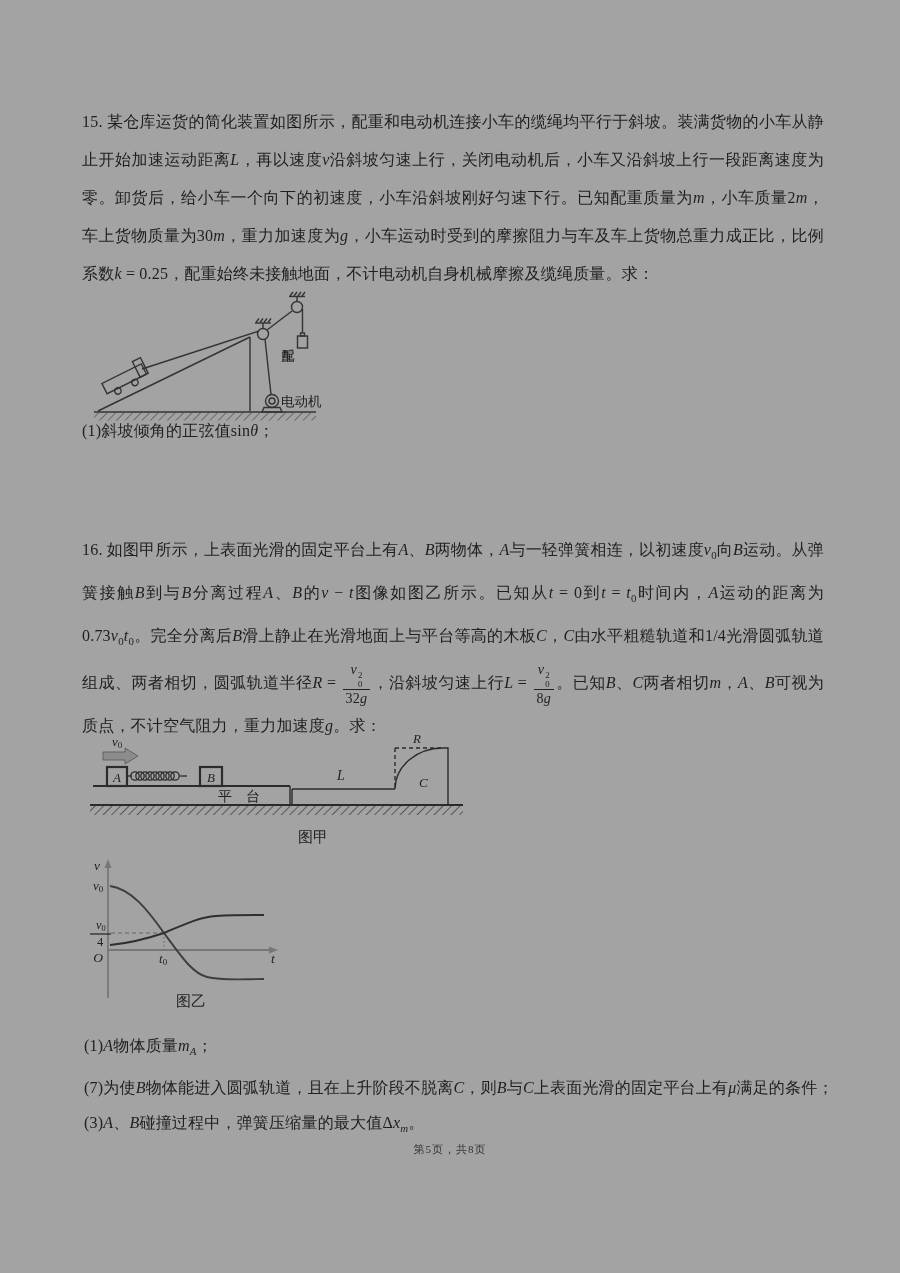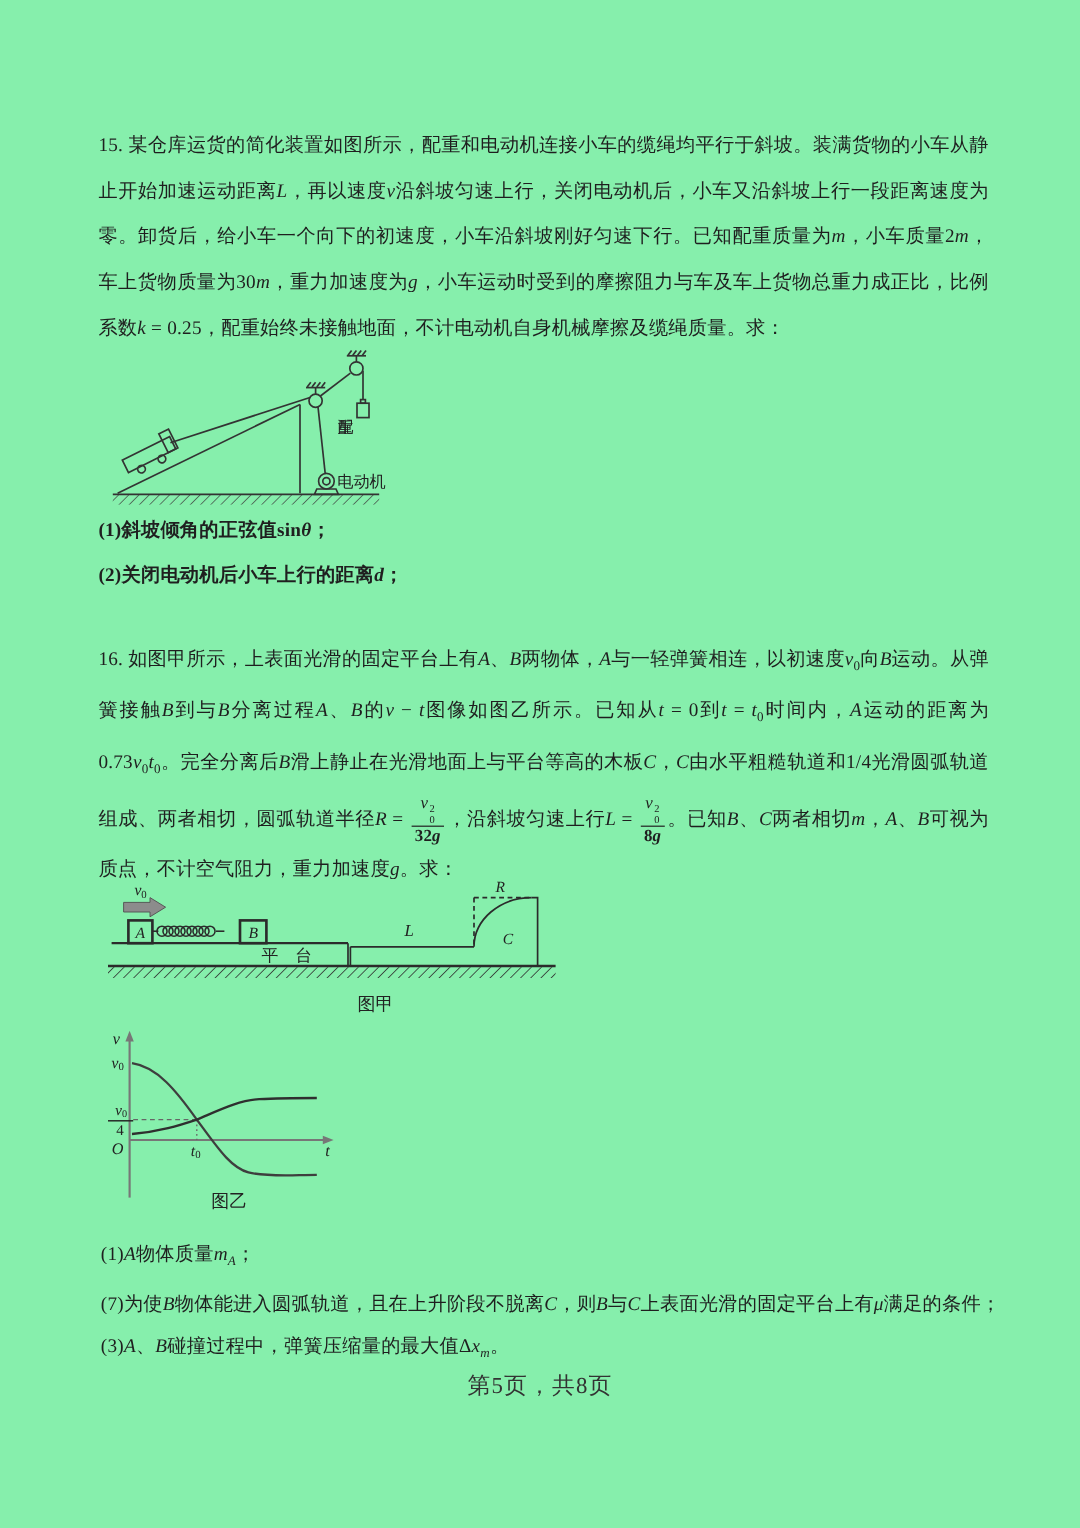--- a/index.html
+++ b/index.html
@@ -1,31 +1,31 @@
 <!DOCTYPE html>
 <html><head>
 <meta charset="utf-8">
 <style>
   html,body{margin:0;padding:0;background:#ffffff;}
-  .page{position:relative;width:900px;height:1273px;background:#86efac;
+  .page{position:relative;width:900px;height:1273px;background:#a3a3a3;
         font-family:"Liberation Serif","DejaVu Serif",serif;color:#1f1f1f;
         font-size:16px;overflow:hidden;}
   .para{position:absolute;margin:0;line-height:38px;text-align:justify;letter-spacing:0.2px;}
   .qblock{position:absolute;margin:0;}
   .qblock p{margin:0;white-space:nowrap;letter-spacing:0.2px;}
   .it{font-style:italic;}
   sub{font-size:0.68em;}
   .frac{display:inline-block;text-align:center;vertical-align:middle;
         font-size:0.88em;line-height:1.18;margin:0 2px;}
   .fnum{display:block;border-bottom:1.2px solid #222;padding:0 3px;}
-  .fden{display:block;padding:0 3px;font-weight:bold;}
+  .fden{display:block;padding:0 3px;}
   .ss{display:inline-flex;flex-direction:column;align-items:flex-start;
       font-size:0.62em;line-height:1.05;vertical-align:-0.5em;margin-left:1px;}
   .footer{position:absolute;left:0;top:1142px;width:100%;text-align:center;
-          font-size:19px;color:#333;letter-spacing:1px;}
+          font-size:11px;color:#333;letter-spacing:1px;}
   svg{position:absolute;overflow:visible;}
   svg text{font-family:"Liberation Serif","DejaVu Serif",serif;fill:#222;}
 </style>
 </head>
 <body>
 
 <div class="page">
 
   <p class="para" style="left:82px;top:103px;width:742px;"><span>15. 某仓库运货的简化装置如图所示，配重和电动机连接小车的缆绳均平行于斜坡。装满货物的小车从静止开始加速运动距离</span><span class="it">L</span><span>，再以速度</span><span class="it">v</span><span>沿斜坡匀速上行，关闭电动机后，小车又沿斜坡上行一段距离速度为零。卸货后，给小车一个向下的初速度，小车沿斜坡刚好匀速下行。已知配重质量为</span><span class="it">m</span><span>，小车质量2</span><span class="it">m</span><span>，车上货物质量为30</span><span class="it">m</span><span>，重力加速度为</span><span class="it">g</span><span>，小车运动时受到的摩擦阻力与车及车上货物总重力成正比，比例系数</span><span class="it">k</span><span> = 0.25，配重始终未接触地面，不计电动机自身机械摩擦及缆绳质量。求：</span></p>
 
@@ -85,23 +85,22 @@
         <rect x="-24" y="-17" width="44" height="11.5"></rect>
         <rect x="13" y="-23" width="9" height="17.5"></rect>
         <circle cx="-13" cy="-3.2" r="3.2"></circle>
         <circle cx="6" cy="-3.2" r="3.2"></circle>
       </g>
     </g>
     <text x="202" y="50" font-size="13" style="writing-mode:vertical-rl;text-orientation:upright;">配重</text>
     <text x="195" y="117" font-size="13.5">电动机</text>
   </svg>
 
-  <div class="qblock" style="left:82px;top:424px;line-height:37px;font-weight:bold;">
+  <div class="qblock" style="left:82px;top:412px;line-height:37px;">
     <p><span>(1)斜坡倾角的正弦值sin</span><span class="it">θ</span><span>；</span></p>
-    <p><span>(2)关闭电动机后小车上行的距离</span><span class="it">d</span><span>；</span></p>
   </div>
 
   <p class="para" style="left:82px;top:531px;width:742px;"><span>16. 如图甲所示，上表面光滑的固定平台上有</span><span class="it">A</span><span>、</span><span class="it">B</span><span>两物体，</span><span class="it">A</span><span>与一轻弹簧相连，以初速度</span><span class="it">v</span><sub>0</sub><span>向</span><span class="it">B</span><span>运动。从弹簧接触</span><span class="it">B</span><span>到与</span><span class="it">B</span><span>分离过程</span><span class="it">A</span><span>、</span><span class="it">B</span><span>的</span><span class="it">v</span><span> − </span><span class="it">t</span><span>图像如图乙所示。已知从</span><span class="it">t</span><span> = 0到</span><span class="it">t</span><span> = </span><span class="it">t</span><sub>0</sub><span>时间内，</span><span class="it">A</span><span>运动的距离为0.73</span><span class="it">v</span><sub>0</sub><span class="it">t</span><sub>0</sub><span>。完全分离后</span><span class="it">B</span><span>滑上静止在光滑地面上与平台等高的木板</span><span class="it">C</span><span>，</span><span class="it">C</span><span>由水平粗糙轨道和1/4光滑圆弧轨道组成、两者相切，圆弧轨道半径</span><span class="it">R</span><span> = </span><span class="frac"><span class="fnum"><span><span class="it">v</span><span class="ss">
               <span>2</span>
               <span>0</span>
             </span></span></span><span class="fden"><span>32</span><span class="it">g</span></span></span><span>，沿斜坡匀速上行</span><span class="it">L</span><span> = </span><span class="frac"><span class="fnum"><span><span class="it">v</span><span class="ss">
               <span>2</span>
               <span>0</span>
             </span></span></span><span class="fden"><span>8</span><span class="it">g</span></span></span><span>。已知</span><span class="it">B</span><span>、</span><span class="it">C</span><span>两者相切</span><span class="it">m</span><span>，</span><span class="it">A</span><span>、</span><span class="it">B</span><span>可视为质点，不计空气阻力，重力加速度</span><span class="it">g</span><span>。求：</span></p>
 

